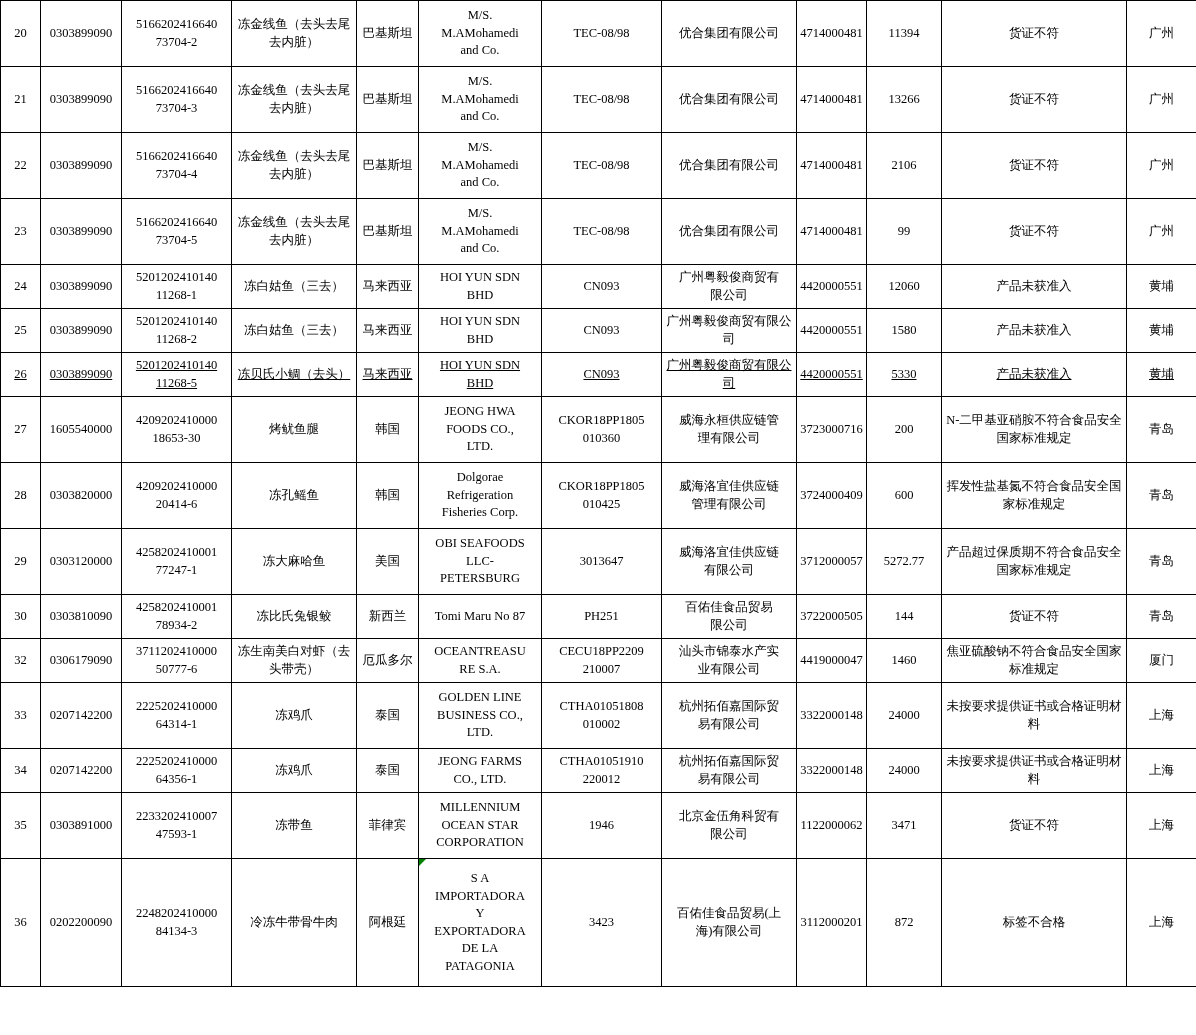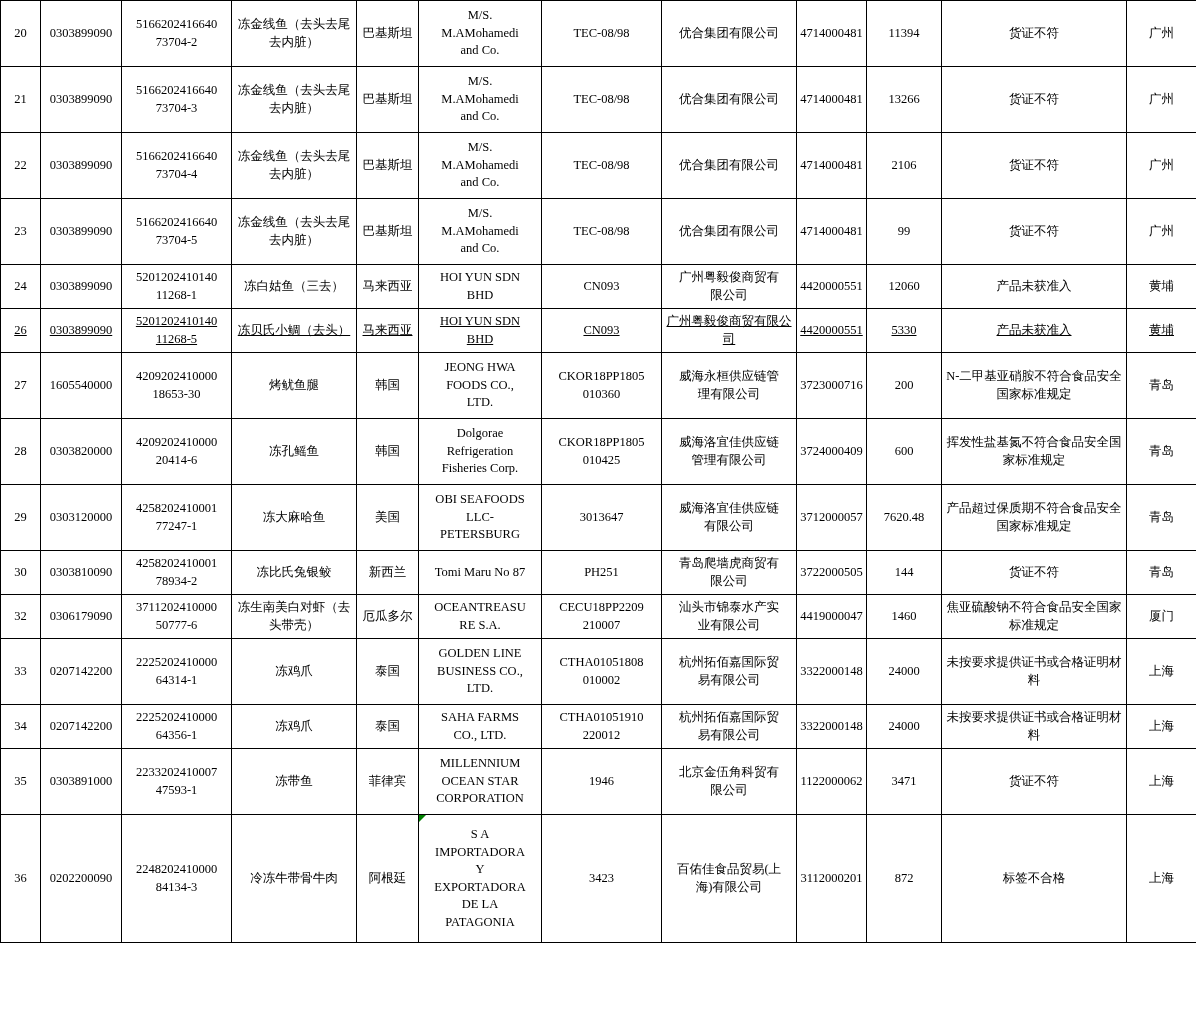--- a/index.html
+++ b/index.html
@@ -132,20 +132,37 @@
           <td>HOI YUN SDN
 BHD</td>
           <td>CN093</td>
           <td>广州粤毅俊商贸有
 限公司</td>
           <td>4420000551</td>
           <td>12060</td>
           <td>产品未获准入</td>
           <td>黄埔</td>
         </tr>
+        <tr style="height: 44px;">
+          <td>25</td>
+          <td>0303899090</td>
+          <td>5201202410140
+11268-2</td>
+          <td>冻白姑鱼（三去）</td>
+          <td>马来西亚</td>
+          <td>HOI YUN SDN
+BHD</td>
+          <td>CN093</td>
+          <td>广州粤毅俊商贸有限公
+司</td>
+          <td>4420000551</td>
+          <td>1580</td>
+          <td>产品未获准入</td>
+          <td>黄埔</td>
+        </tr>
         <tr style="height: 44px; text-decoration: underline;">
           <td>26</td>
           <td>0303899090</td>
           <td>5201202410140
 11268-5</td>
           <td>冻贝氏小鲷（去头）</td>
           <td>马来西亚</td>
           <td>HOI YUN SDN
 BHD</td>
           <td>CN093</td>
@@ -203,35 +220,35 @@
 77247-1</td>
           <td>冻大麻哈鱼</td>
           <td>美国</td>
           <td>OBI SEAFOODS
 LLC-
 PETERSBURG</td>
           <td>3013647</td>
           <td>威海洛宜佳供应链
 有限公司</td>
           <td>3712000057</td>
-          <td>7620.48</td>
+          <td>5272.77</td>
           <td>产品超过保质期不符合食品安全
 国家标准规定</td>
           <td>青岛</td>
         </tr>
         <tr style="height: 44px;">
           <td>30</td>
           <td>0303810090</td>
           <td>4258202410001
 78934-2</td>
           <td>冻比氏兔银鲛</td>
           <td>新西兰</td>
           <td>Tomi Maru No 87</td>
           <td>PH251</td>
-          <td>青岛爬墙虎商贸有
+          <td>百佑佳食品贸易
 限公司</td>
           <td>3722000505</td>
           <td>144</td>
           <td>货证不符</td>
           <td>青岛</td>
         </tr>
         <tr style="height: 44px;">
           <td>32</td>
           <td>0306179090</td>
           <td>3711202410000
@@ -271,21 +288,21 @@
 料</td>
           <td>上海</td>
         </tr>
         <tr style="height: 44px;">
           <td>34</td>
           <td>0207142200</td>
           <td>2225202410000
 64356-1</td>
           <td>冻鸡爪</td>
           <td>泰国</td>
-          <td>SAHA FARMS
+          <td>JEONG FARMS
 CO., LTD.</td>
           <td>CTHA01051910
 220012</td>
           <td>杭州拓佰嘉国际贸
 易有限公司</td>
           <td>3322000148</td>
           <td>24000</td>
           <td>未按要求提供证书或合格证明材
 料</td>
           <td>上海</td>

